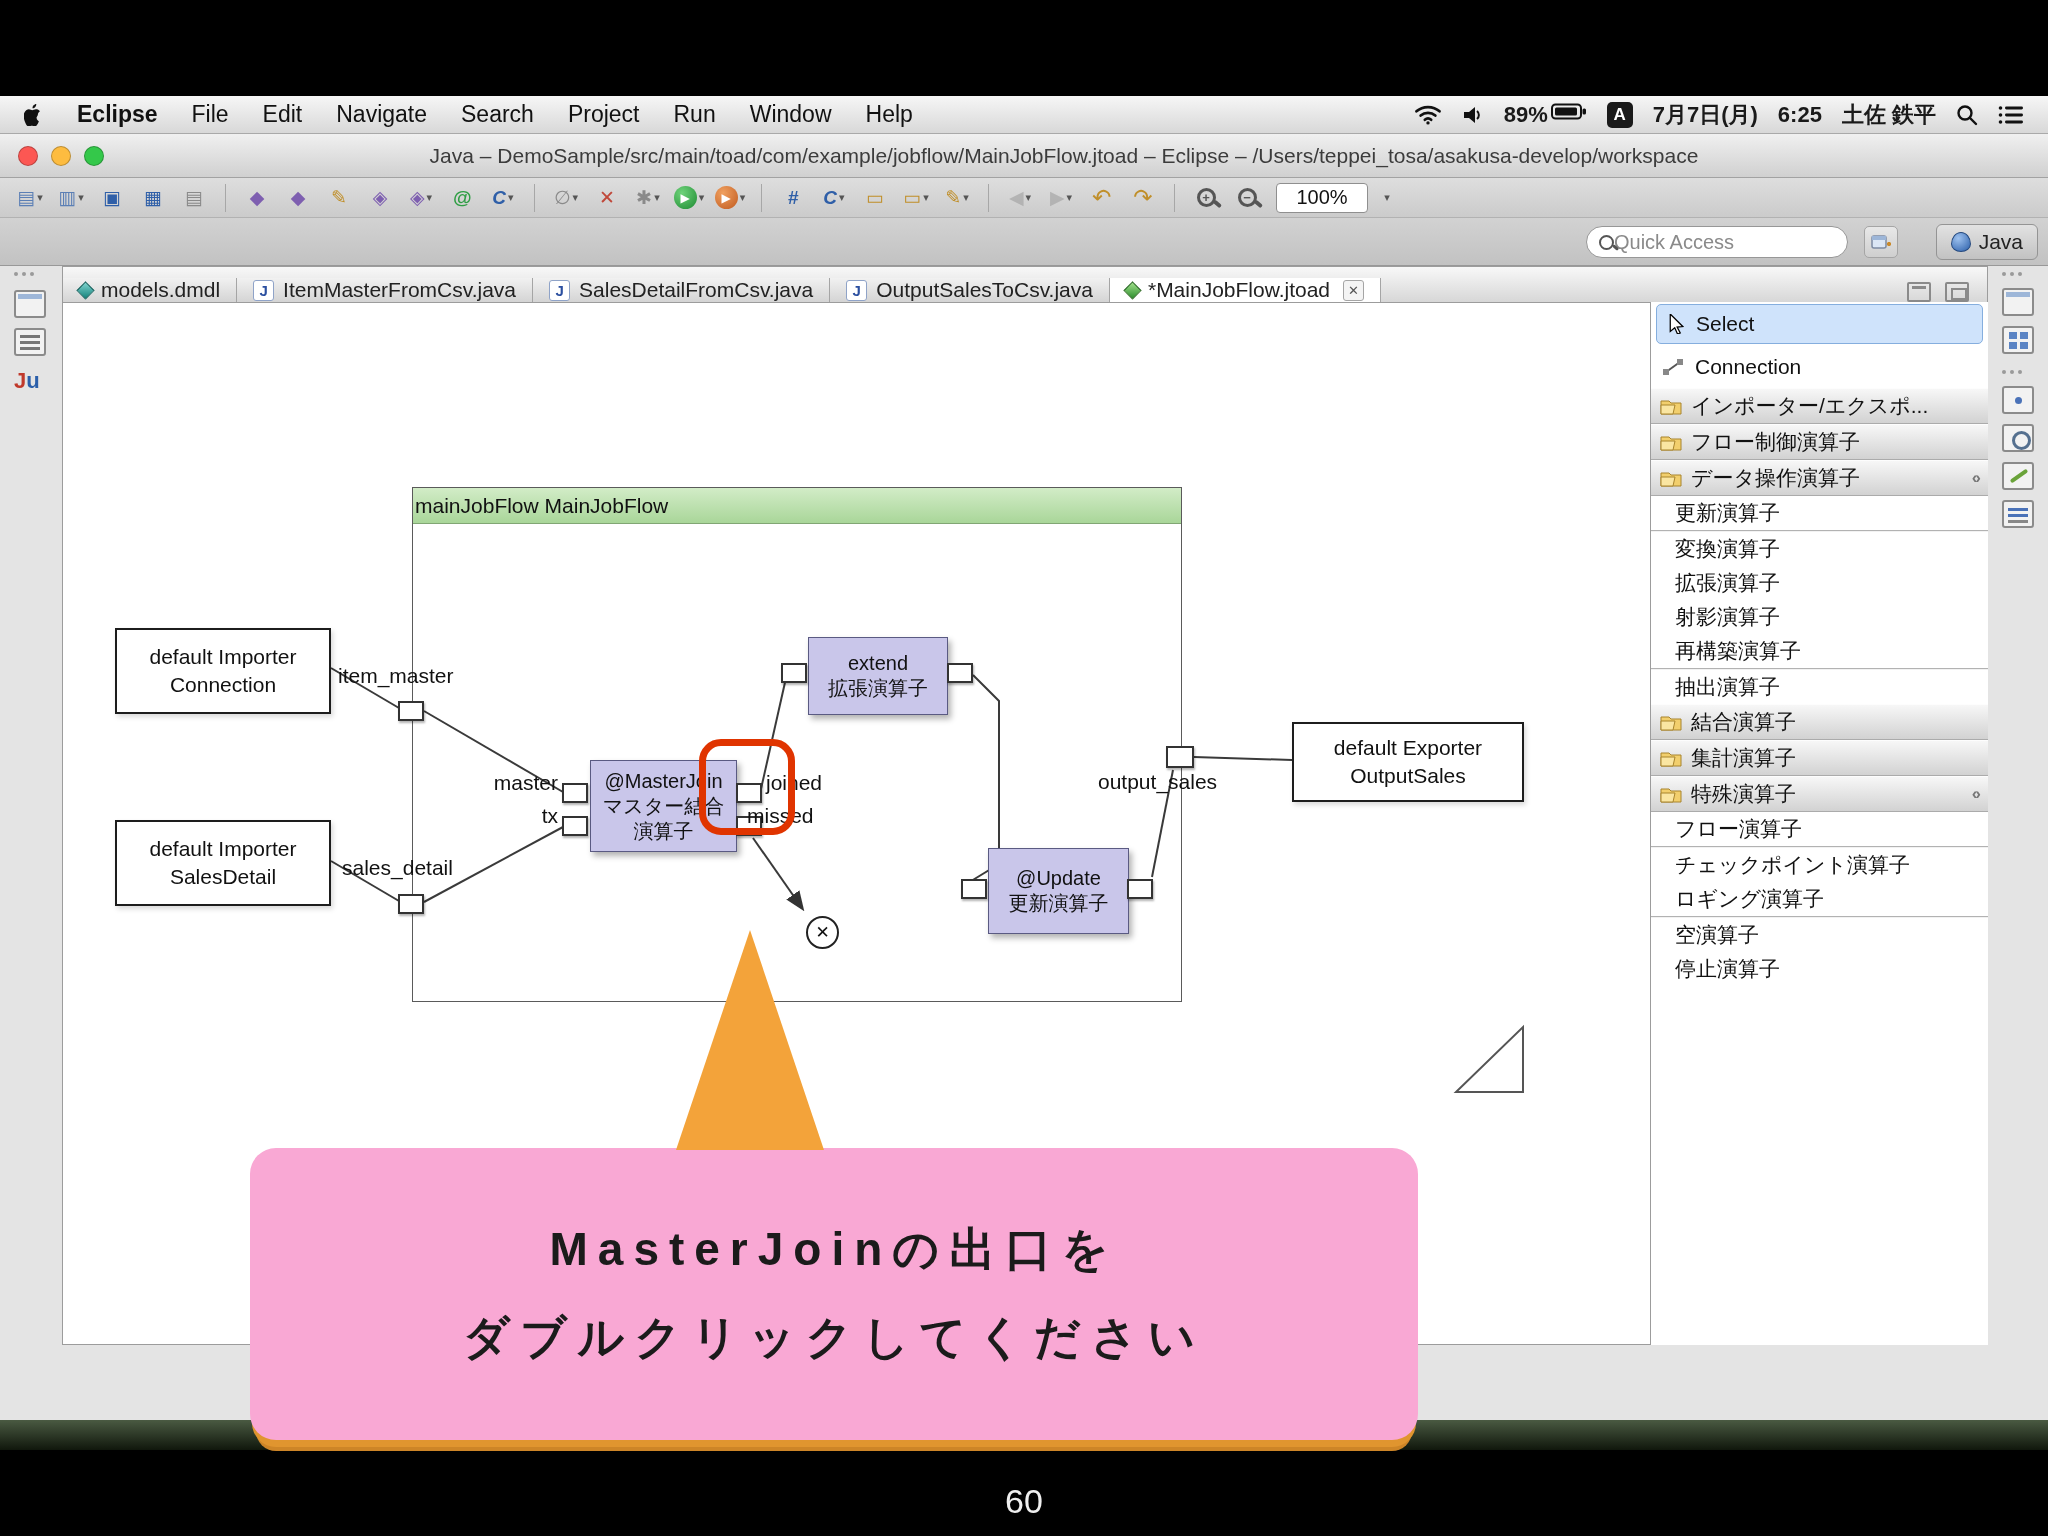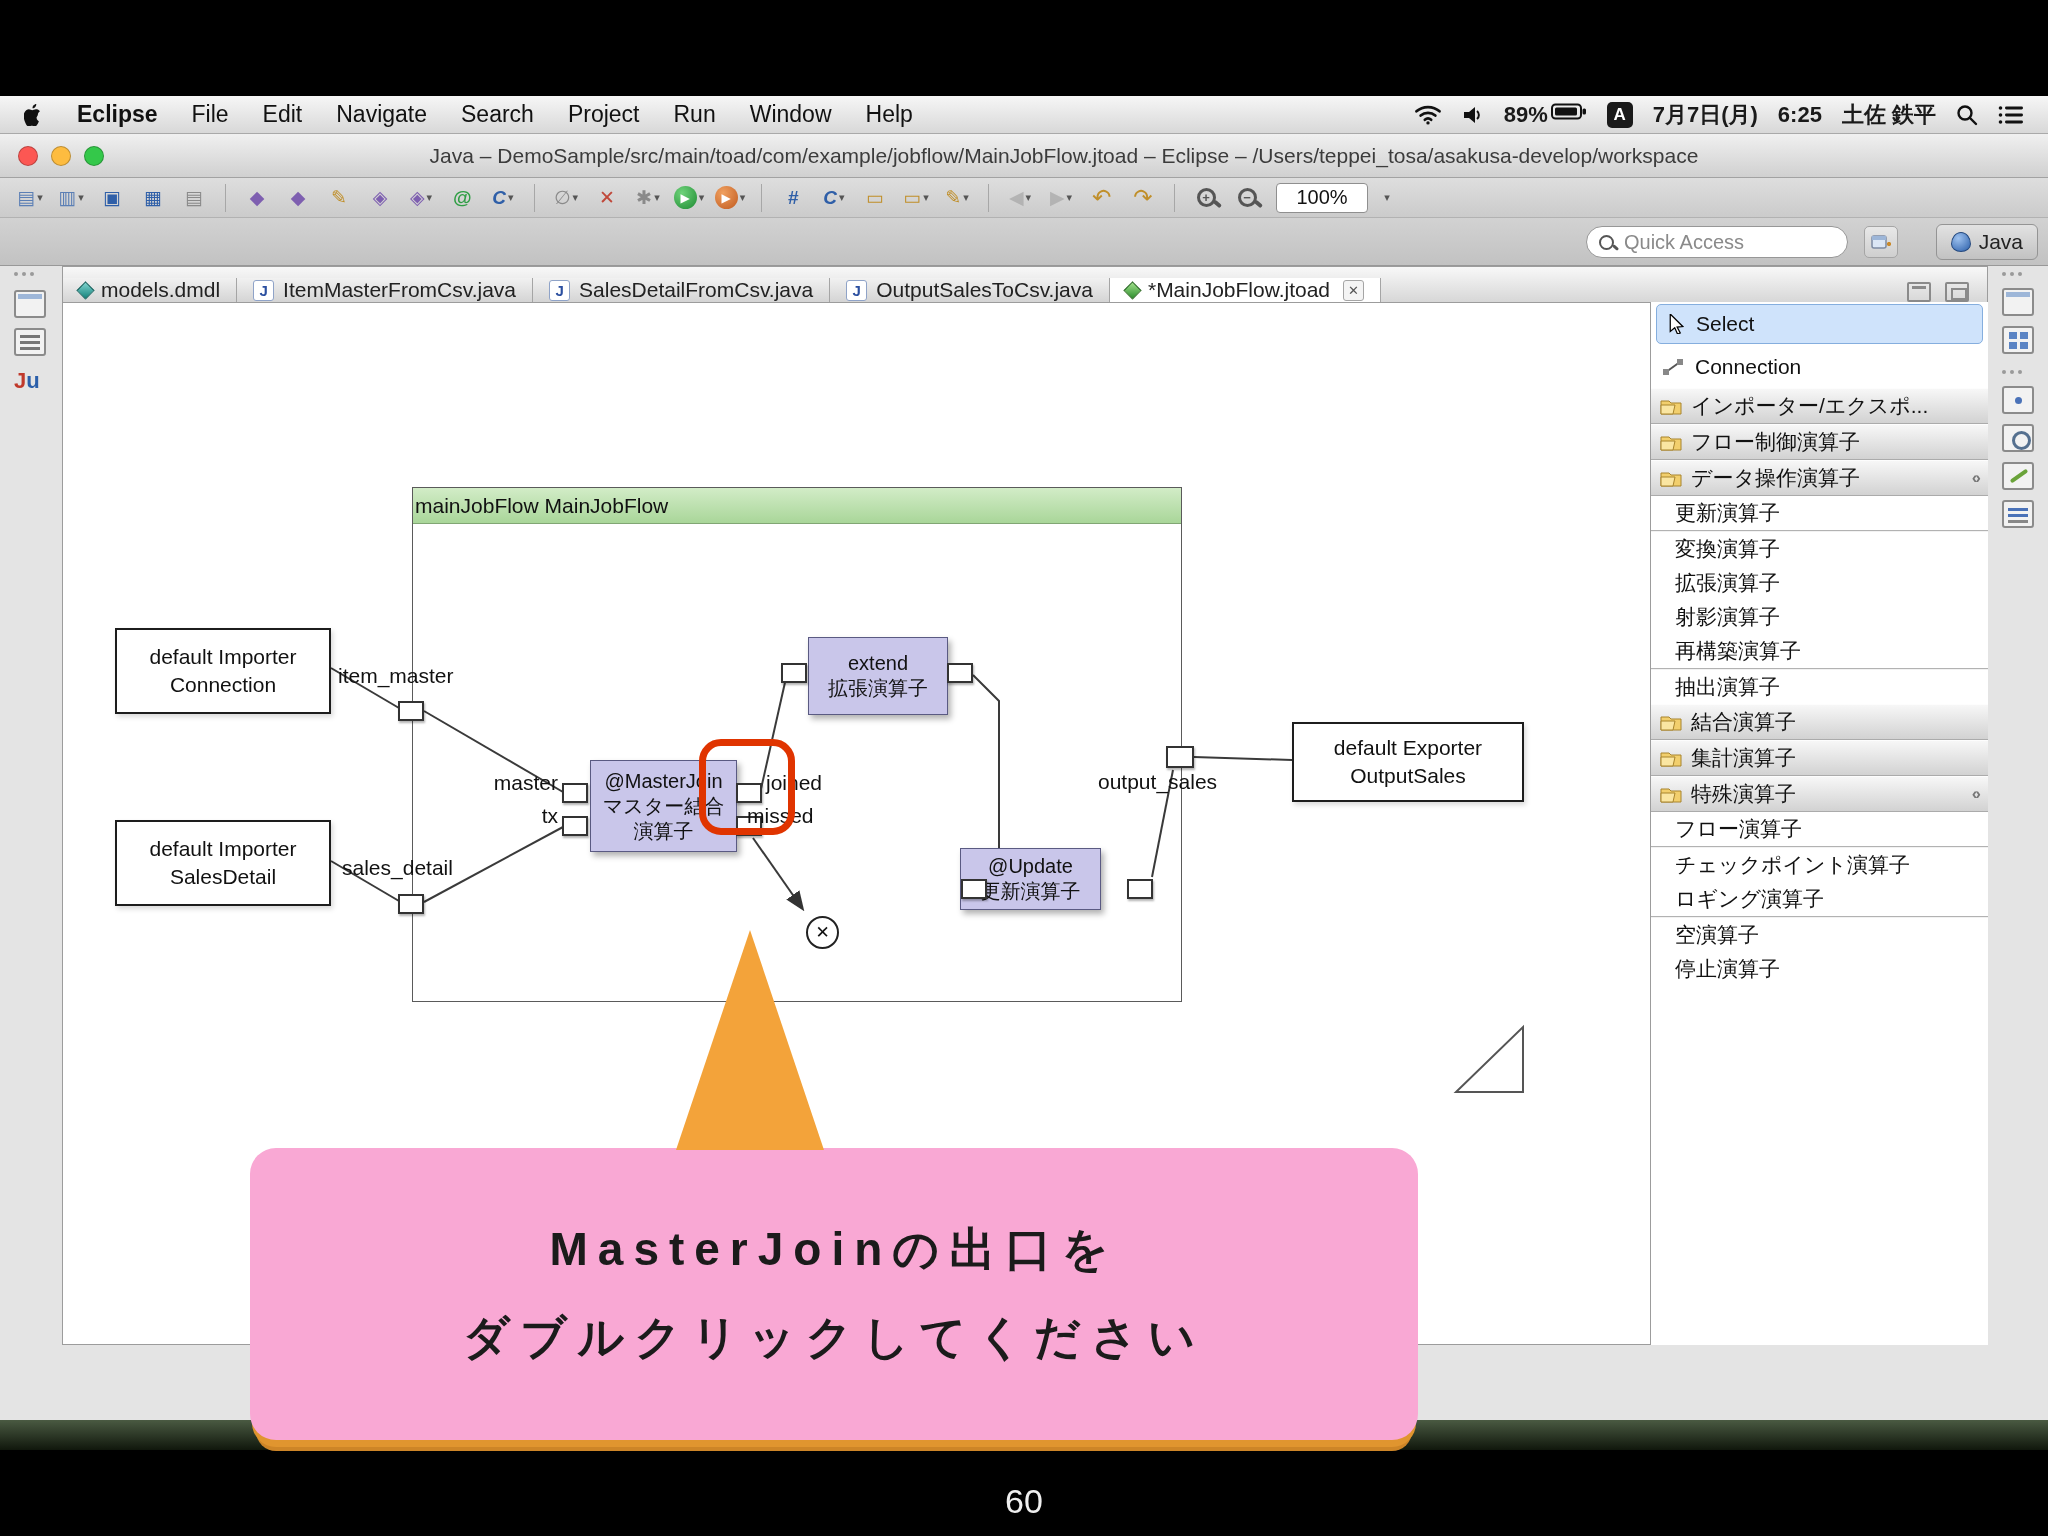--- a/index.html
+++ b/index.html
@@ -34,21 +34,21 @@
   .circ-run{background:radial-gradient(circle at 35% 30%,#6fd37a,#1d8a32)}
   .circ-dbg{background:radial-gradient(circle at 35% 30%,#f0a060,#c05a1e)}
   .mag{position:relative;width:19px;height:19px;border:3px solid #555;border-radius:50%;display:flex;align-items:center;justify-content:center;font-size:13px;font-weight:700;color:#555}
   .mag::after{content:"";position:absolute;width:9px;height:3.5px;background:#555;right:-9px;bottom:-1px;transform:rotate(40deg);border-radius:2px}
   .mag.plus::before{content:"+"}
   .mag.minus::before{content:"−"}
   .mag.small{width:15px;height:15px;border-width:2.5px}
   .mag.small::after{width:7px;height:3px;right:-7px}
   .zoombox{min-width:92px;height:30px;background:#fff;border:1px solid #8f8f8f;border-radius:4px;display:flex;align-items:center;justify-content:center;font-size:20px;margin-left:6px}
   .zcar{width:26px;height:30px;display:flex;align-items:center;justify-content:center}
-  .qa{position:absolute;right:200px;top:8px;width:262px;height:32px;background:#fff;border:1px solid #979797;border-radius:16px;display:flex;align-items:center;gap:10px;padding:0 12px;color:#8a8a8a;font-size:20px}
+  .qa{position:absolute;right:200px;top:8px;width:262px;height:32px;background:#fff;border:1px solid #979797;border-radius:16px;display:flex;align-items:center;gap:0;padding:0 12px;color:#8a8a8a;font-size:20px}
   .perspbtn{position:absolute;right:10px;top:6px;height:36px;display:flex;align-items:center;gap:8px;padding:0 14px;background:linear-gradient(#e2e2e2,#c2c2c2);border:1px solid #949494;border-radius:6px;font-size:21px;color:#222}
   .openpersp{position:absolute;right:150px;top:8px;width:34px;height:32px;border:1px solid #a5a5a5;border-radius:5px;background:linear-gradient(#e8e8e8,#cfcfcf);display:flex;align-items:center;justify-content:center}
   .bean{width:20px;height:20px;border-radius:50% 50% 50% 50%/60% 60% 40% 40%;background:radial-gradient(circle at 35% 30%,#9ec2ef,#2b5faa);border:1px solid #23487e}
 
   
   .workbench{position:absolute;left:0;top:266px;width:2048px;height:1154px;background:#e4e4e4;z-index:1}
   .editor{position:absolute;left:62px;top:302px;width:1926px;height:1043px;background:#fff;border:1px solid #9c9c9c;border-top:none;z-index:2}
   .tabbar{position:absolute;left:62px;top:266px;width:1926px;height:37px;background:linear-gradient(#f8f8f8,#d7d7d7);border:1px solid #9c9c9c;display:flex;align-items:flex-end;z-index:3}
   .tab{display:flex;align-items:center;gap:9px;padding:0 16px;font-size:21px;color:#222;border-right:1px solid #a5a5a5;background:linear-gradient(#f1f1f1,#d4d4d4);white-space:nowrap}
   .tab.active{background:#fff}
@@ -179,21 +179,21 @@
 </div>
 <div class="node op" style="left:590px;top:760px;width:147px;height:92px">
   <span>@MasterJoin</span>
   <span>マスター結合</span>
   <span>演算子</span>
 </div>
 <div class="node op" style="left:808px;top:637px;width:140px;height:78px">
   <span>extend</span>
   <span>拡張演算子</span>
 </div>
-<div class="node op" style="left:960px;top:848px;width:141px;height:62px">
+<div class="node op" style="left:988px;top:848px;width:141px;height:86px">
   <span>@Update</span>
   <span>更新演算子</span>
 </div>
 <div class="node" style="left:1292px;top:722px;width:232px;height:80px">
   <span>default Exporter</span>
   <span>OutputSales</span>
 </div>
 
 <span class="port" style="left:398px;top:701px"></span>
 <span class="port" style="left:398px;top:894px"></span>

